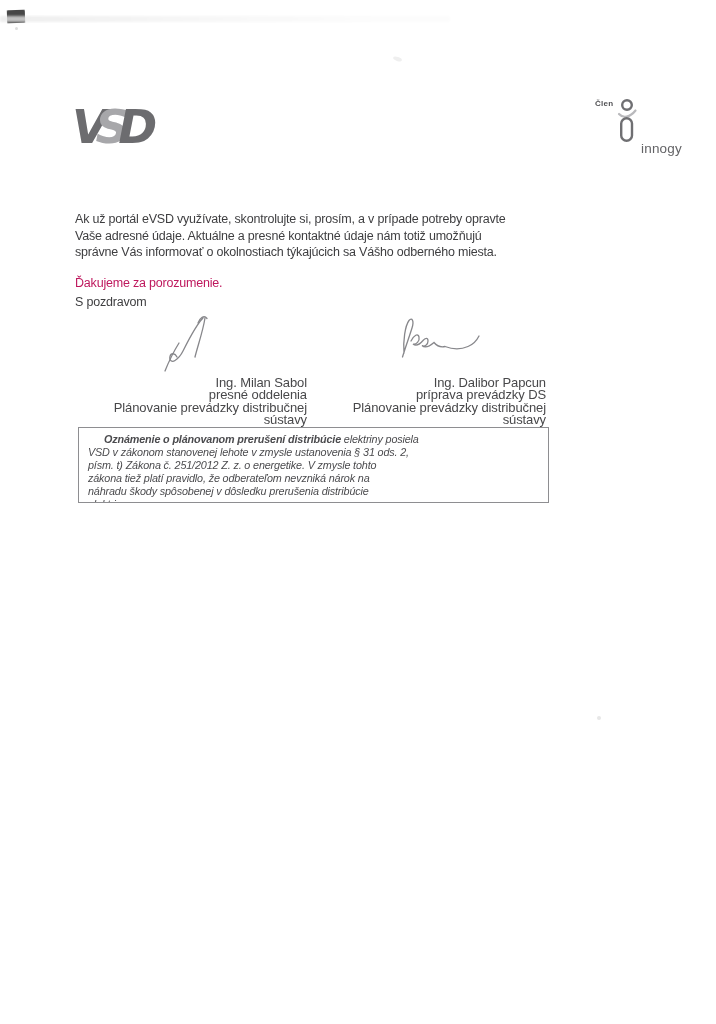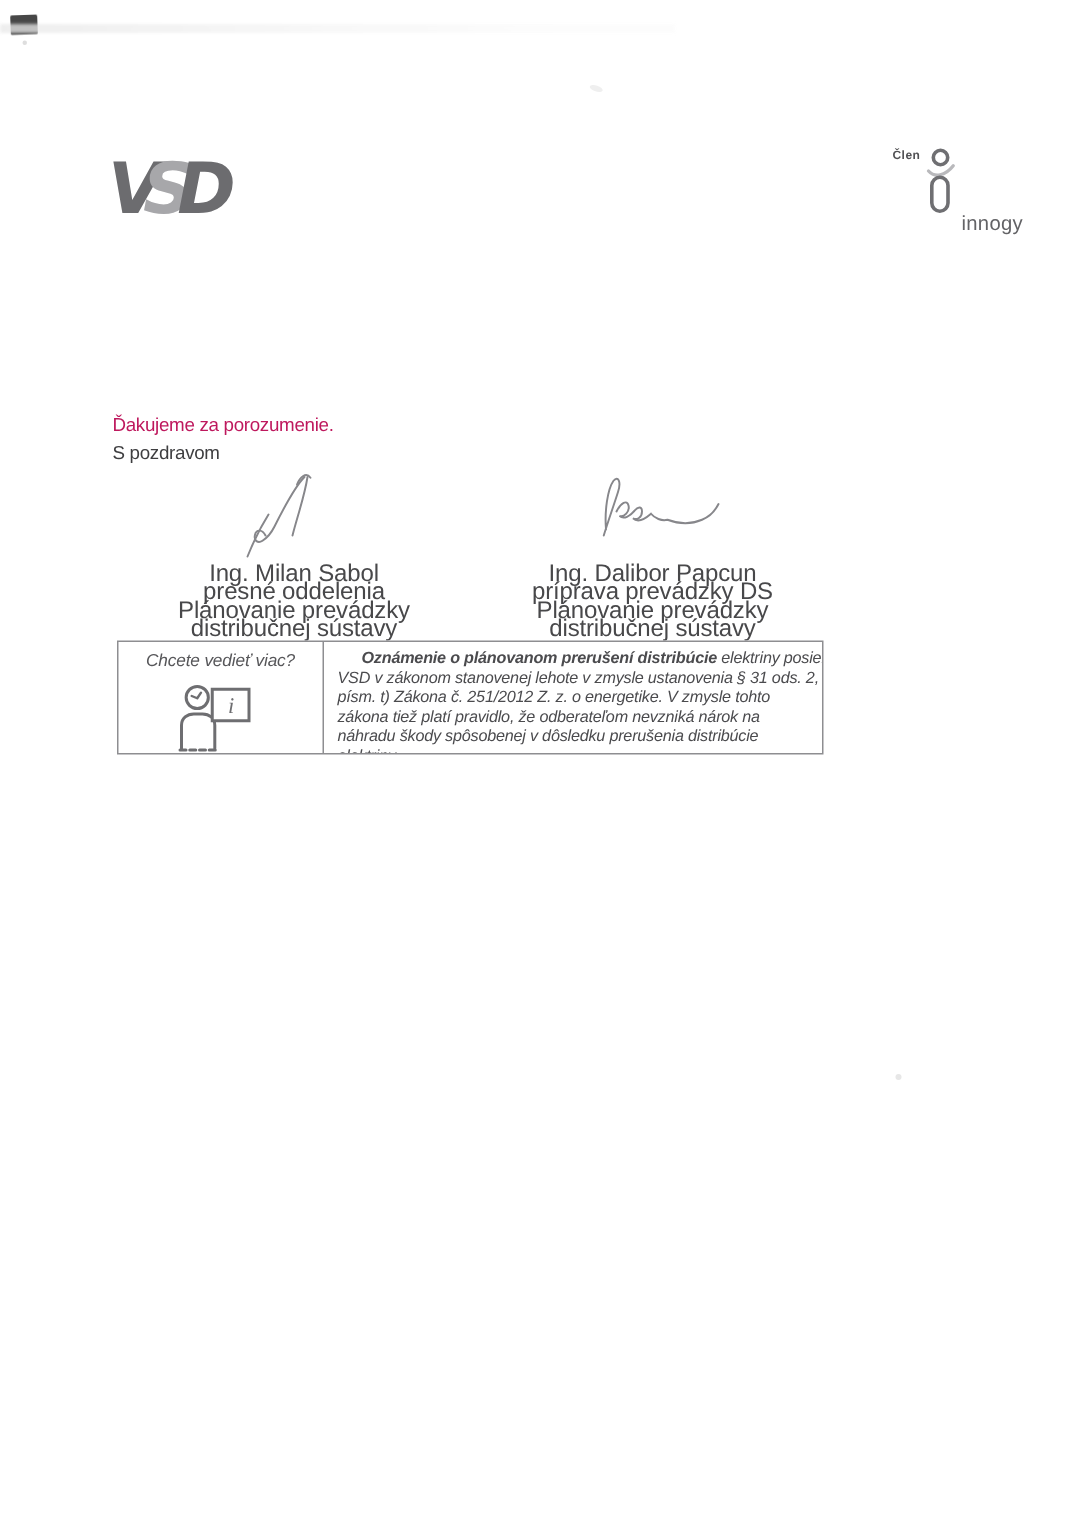--- a/index.html
+++ b/index.html
@@ -33,22 +33,22 @@
 
   
   .para{ position:absolute; left:75px; top:211px; font-size:12.5px; letter-spacing:-.2px;
     line-height:16.5px; white-space:pre; color:#3e3e40; }
   .thanks{ position:absolute; left:75px; top:276px; font-size:12.5px; letter-spacing:-.2px; color:#be185d; }
   .closing{ position:absolute; left:75px; top:295px; font-size:12.5px; letter-spacing:-.2px; color:#3e3e40; }
 
   .sig-left{ position:absolute; left:153px; top:311px; }
   .sig-right{ position:absolute; left:392px; top:315px; }
 
-  .names{ position:absolute; top:377px; width:222px; text-align:center; color:#48484a;
-    font-size:16px; line-height:12.4px; letter-spacing:-.1px; }
+  .names{ position:absolute; top:377px; width:222px; text-align:right; color:#48484a;
+    font-size:13px; line-height:12.4px; letter-spacing:-.1px; }
   .names-left{ left:85px; }
   .names-right{ left:324px; }
 
   
   .info-box{ position:absolute; left:78px; top:427px; width:471px; height:76px;
     border:1.3px solid #8e8e91; display:flex; background:#fff; }
   .info-left{ width:137px; border-right:1.3px solid #8e8e91; position:relative; flex:none; }
   .question{ margin-top:7px; text-align:center; font-style:italic; font-size:11.5px; color:#57575a; letter-spacing:-.1px; }
   .person-icon{ position:absolute; left:39px; top:28px; }
   .info-right{ flex:1; padding:5px 6px 0 9px; overflow:hidden; }
@@ -74,20 +74,23 @@
   </div>
 
   <div class="clen">Člen</div>
   <svg class="imark" width="26" height="52" viewBox="0 0 26 52">
     <circle cx="12" cy="12" r="4.8" fill="none" stroke="#6f6f72" stroke-width="2.4"></circle>
     <path d="M4,21 C8,25.5 15,24.5 20.5,17.5" fill="none" stroke="#b9b9bc" stroke-width="2.2" stroke-linecap="round"></path>
     <rect x="6.2" y="25.2" width="10.8" height="22.6" rx="5.4" fill="none" stroke="#6f6f72" stroke-width="2.4"></rect>
   </svg>
   <div class="innogy">innogy</div>
 
+  <div class="para">Ak už portál eVSD využívate, skontrolujte si, prosím, a v prípade potreby opravte
+Vaše adresné údaje. Aktuálne a presné kontaktné údaje nám totiž umožňujú
+správne Vás informovať o okolnostiach týkajúcich sa Vášho odberného miesta.</div>
   <div class="thanks">Ďakujeme za porozumenie.</div>
   <div class="closing">S pozdravom</div>
 
   <svg class="sig-left" width="78" height="62" viewBox="0 0 78 62">
     <g fill="none" stroke="#87878b" stroke-width="1.3" stroke-linecap="round">
       <path d="M12,60 C16,50 21,40 26,32"></path>
       <path d="M24,46 C22,42 18,41.5 17,45.5 C16,49.5 19,51.5 22,49.5 C26,47 28,44 30,40 C36,28 44,13 50,7"></path>
       <path d="M45,12 C47,7 51,3.5 54,7.5"></path>
       <path d="M52,7 C50,20 45,34 42,46"></path>
     </g>
@@ -104,33 +107,20 @@
     <div>presné oddelenia</div>
     <div>Plánovanie prevádzky distribučnej sústavy</div>
   </div>
   <div class="names names-right">
     <div>Ing. Dalibor Papcun</div>
     <div>príprava prevádzky DS</div>
     <div>Plánovanie prevádzky distribučnej sústavy</div>
   </div>
 
   <div class="info-box">
-    <div class="info-left">
-      <div class="question">Chcete vedieť viac?</div>
-      <svg class="person-icon" width="58" height="46" viewBox="0 0 58 46">
-        <g fill="none" stroke="#6e6e71" stroke-width="2" stroke-linecap="round">
-          <path d="M3,43 L3,27.5 C3,22.8 6.8,20 11.2,20 L17,20 C21.5,20 25.2,22.8 25.2,27.5 L25.2,43"></path>
-          <path d="M2,44 L26.5,44" stroke-dasharray="4,2.5"></path>
-          <circle cx="13.5" cy="9" r="7.4" fill="#ffffff"></circle>
-          <path d="M13.5,9.5 L9.8,8 M13.5,9.5 L16,5.8" stroke-width="1.6"></path>
-          <rect x="23.5" y="3.5" width="24.5" height="21" fill="#ffffff" stroke-width="2"></rect>
-        </g>
-        <text x="34" y="19.5" font-size="15" font-style="italic" fill="#6e6e71" font-family="Liberation Serif, serif">i</text>
-      </svg>
-    </div>
     <div class="info-right">
       <div class="note"><b>Oznámenie o plánovanom prerušení distribúcie</b><span> elektriny posiela
 VSD v zákonom stanovenej lehote v zmysle ustanovenia § 31 ods. 2,
 písm. t) Zákona č. 251/2012 Z. z. o energetike. V zmysle tohto
 zákona tiež platí pravidlo, že odberateľom nevzniká nárok na
 náhradu škody spôsobenej v dôsledku prerušenia distribúcie
 elektriny.</span></div>
     </div>
   </div>
 

